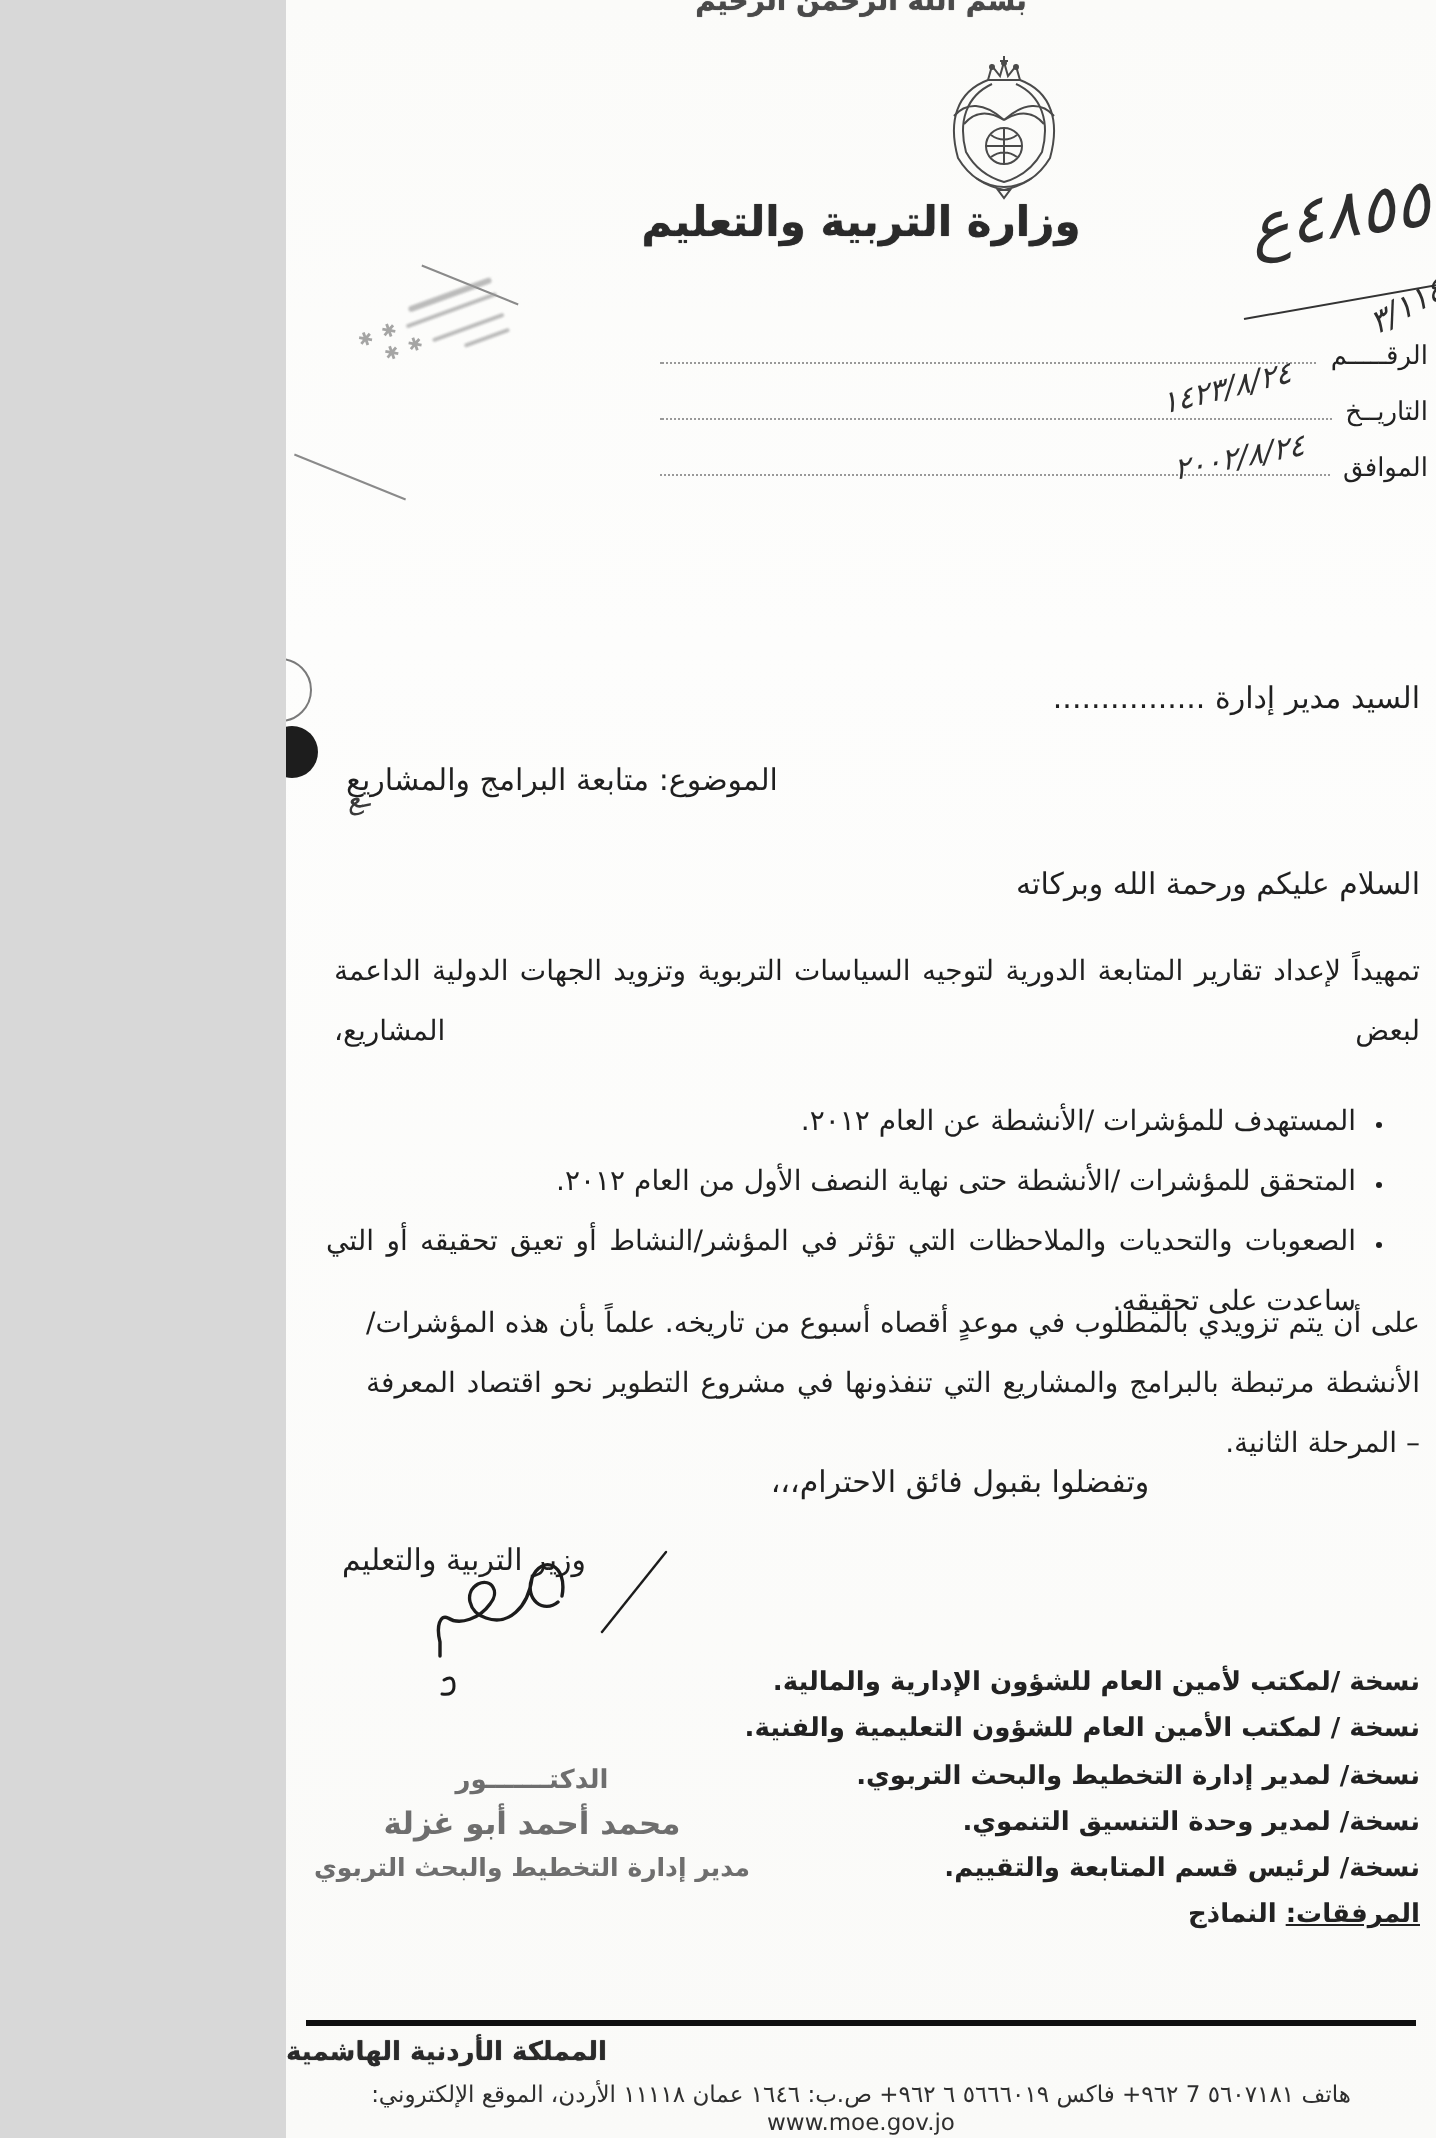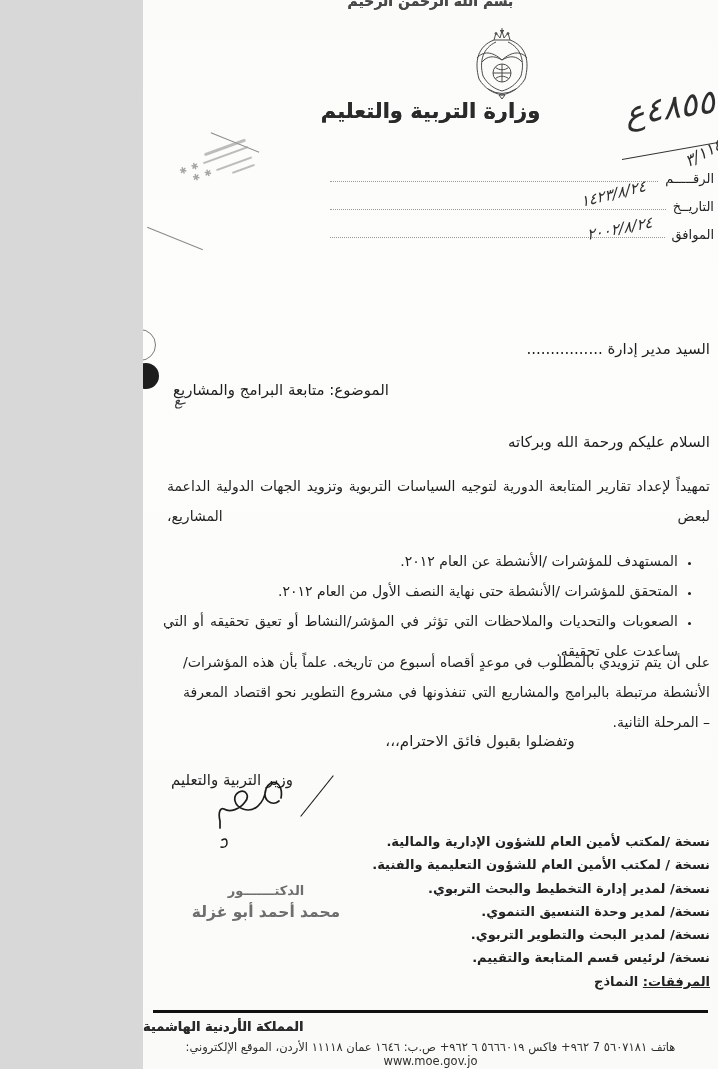--- a/index.html
+++ b/index.html
@@ -160,28 +160,28 @@
   <svg class="abs sig-svg" width="160" height="95" viewBox="0 0 160 95">
     <g fill="none" stroke="#1c1c1c" stroke-linecap="round">
       <path stroke-width="1.2" d="M118 48 L150 8"></path>
       <path stroke-width="1.7" d="M98 30 C101 14 88 9 83 21 C79 32 89 39 96 33 M83 21 C81 36 71 45 60 41 C51 38 49 28 56 24 C63 21 67 28 62 34 C57 41 47 45 41 41 C37 39 35 45 37 53 L37 60"></path>
       <path stroke-width="1.5" d="M39 72 q5 -3 5 3 q0 5 -6 4"></path>
     </g>
   </svg>
   <div class="abs stamped">
     <div class="honor">الدكتـــــــور</div>
     <div class="name">محمد أحمد أبو غزلة</div>
+    <div class="role">مدير إدارة التخطيط والبحث التربوي</div>
   </div>
 
   <div class="abs cc">
     <div>نسخة /لمكتب لأمين العام للشؤون الإدارية والمالية.</div>
     <div>نسخة / لمكتب الأمين العام للشؤون التعليمية والفنية.</div>
     <div>نسخة/ لمدير إدارة التخطيط والبحث التربوي.</div>
     <div>نسخة/ لمدير وحدة التنسيق التنموي.</div>
-    <div>نسخة/ لمدير البحث والتطوير التربوي.</div>
     <div>نسخة/ لرئيس قسم المتابعة والتقييم.</div>
     <div>
       <span class="attach-label">المرفقات:</span>
       <span>النماذج</span>
     </div>
   </div>
 
   <div class="abs footer-rule"></div>
   <div class="abs kingdom callig">المملكة الأردنية الهاشمية</div>
   <div class="abs contact">هاتف ٥٦٠٧١٨١ 7 ٩٦٢+ فاكس ٥٦٦٦٠١٩ ٦ ٩٦٢+ ص.ب: ١٦٤٦ عمان ١١١١٨ الأردن، الموقع الإلكتروني: www.moe.gov.jo</div>

